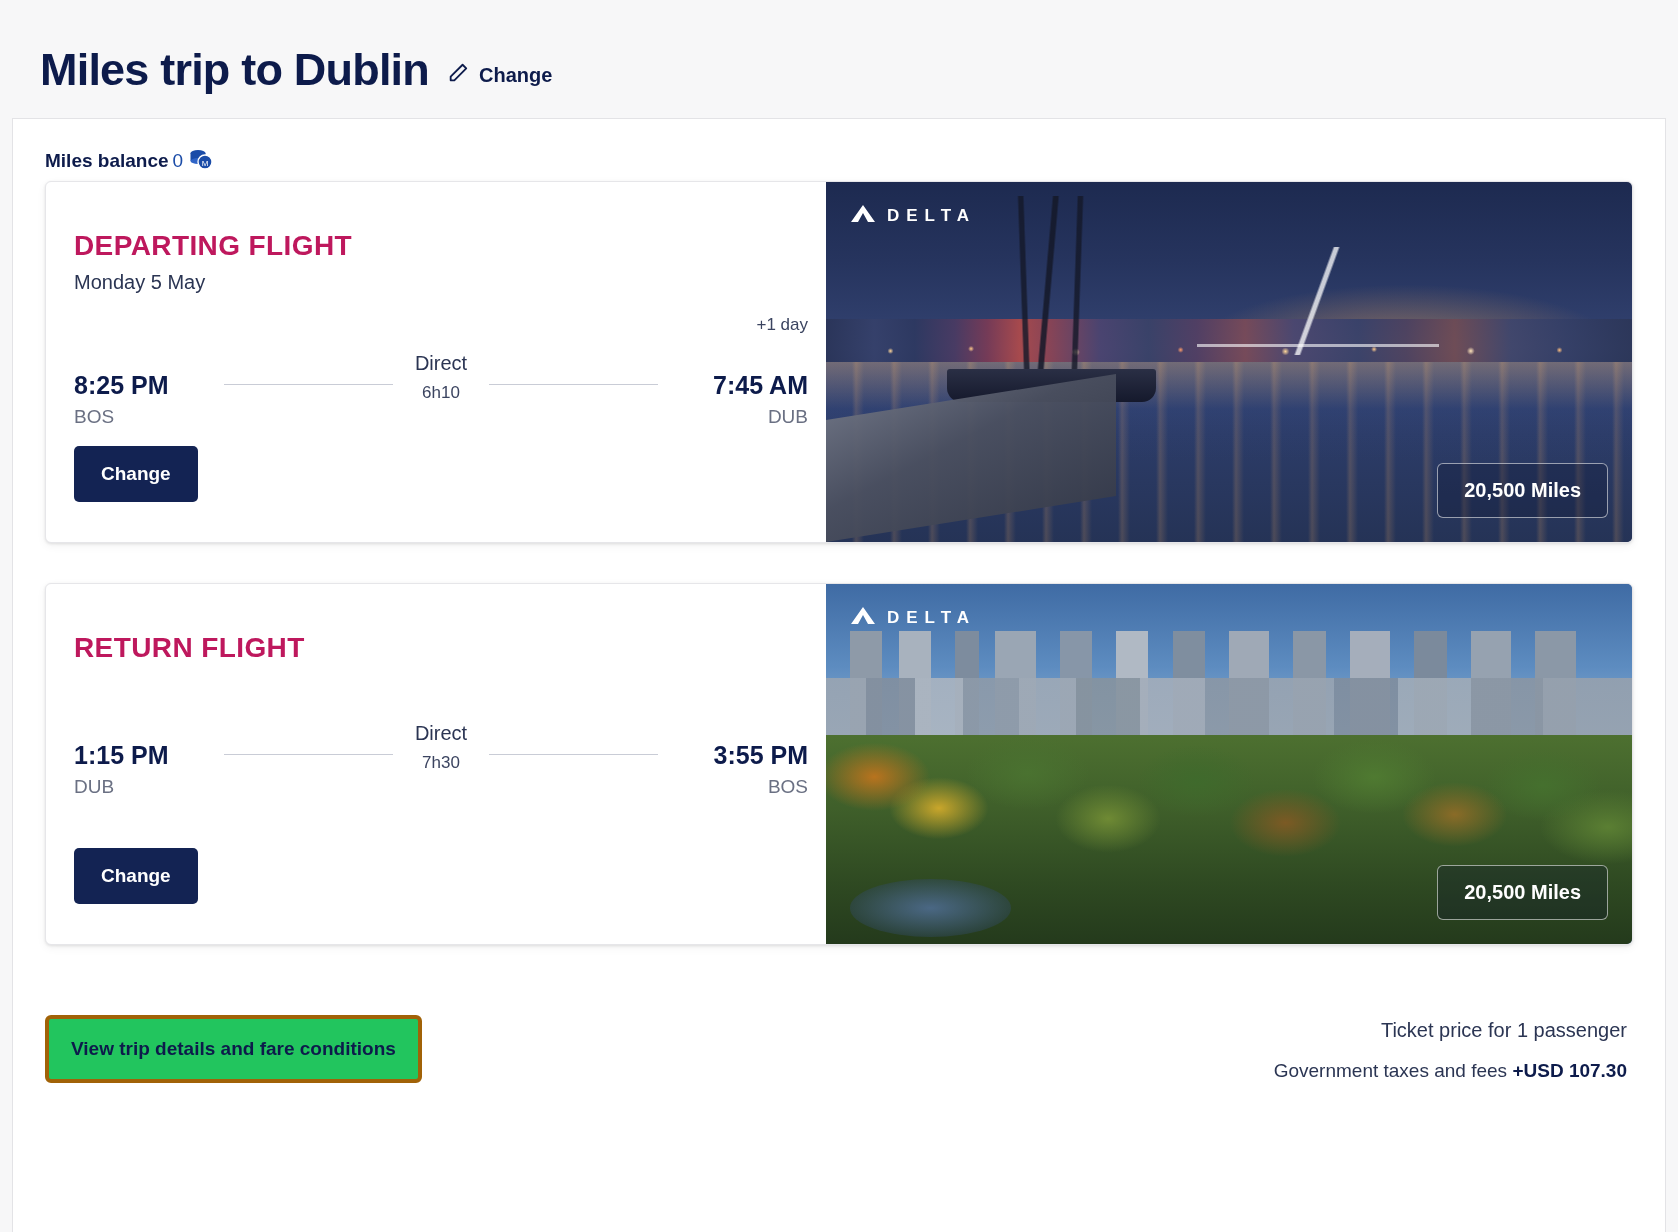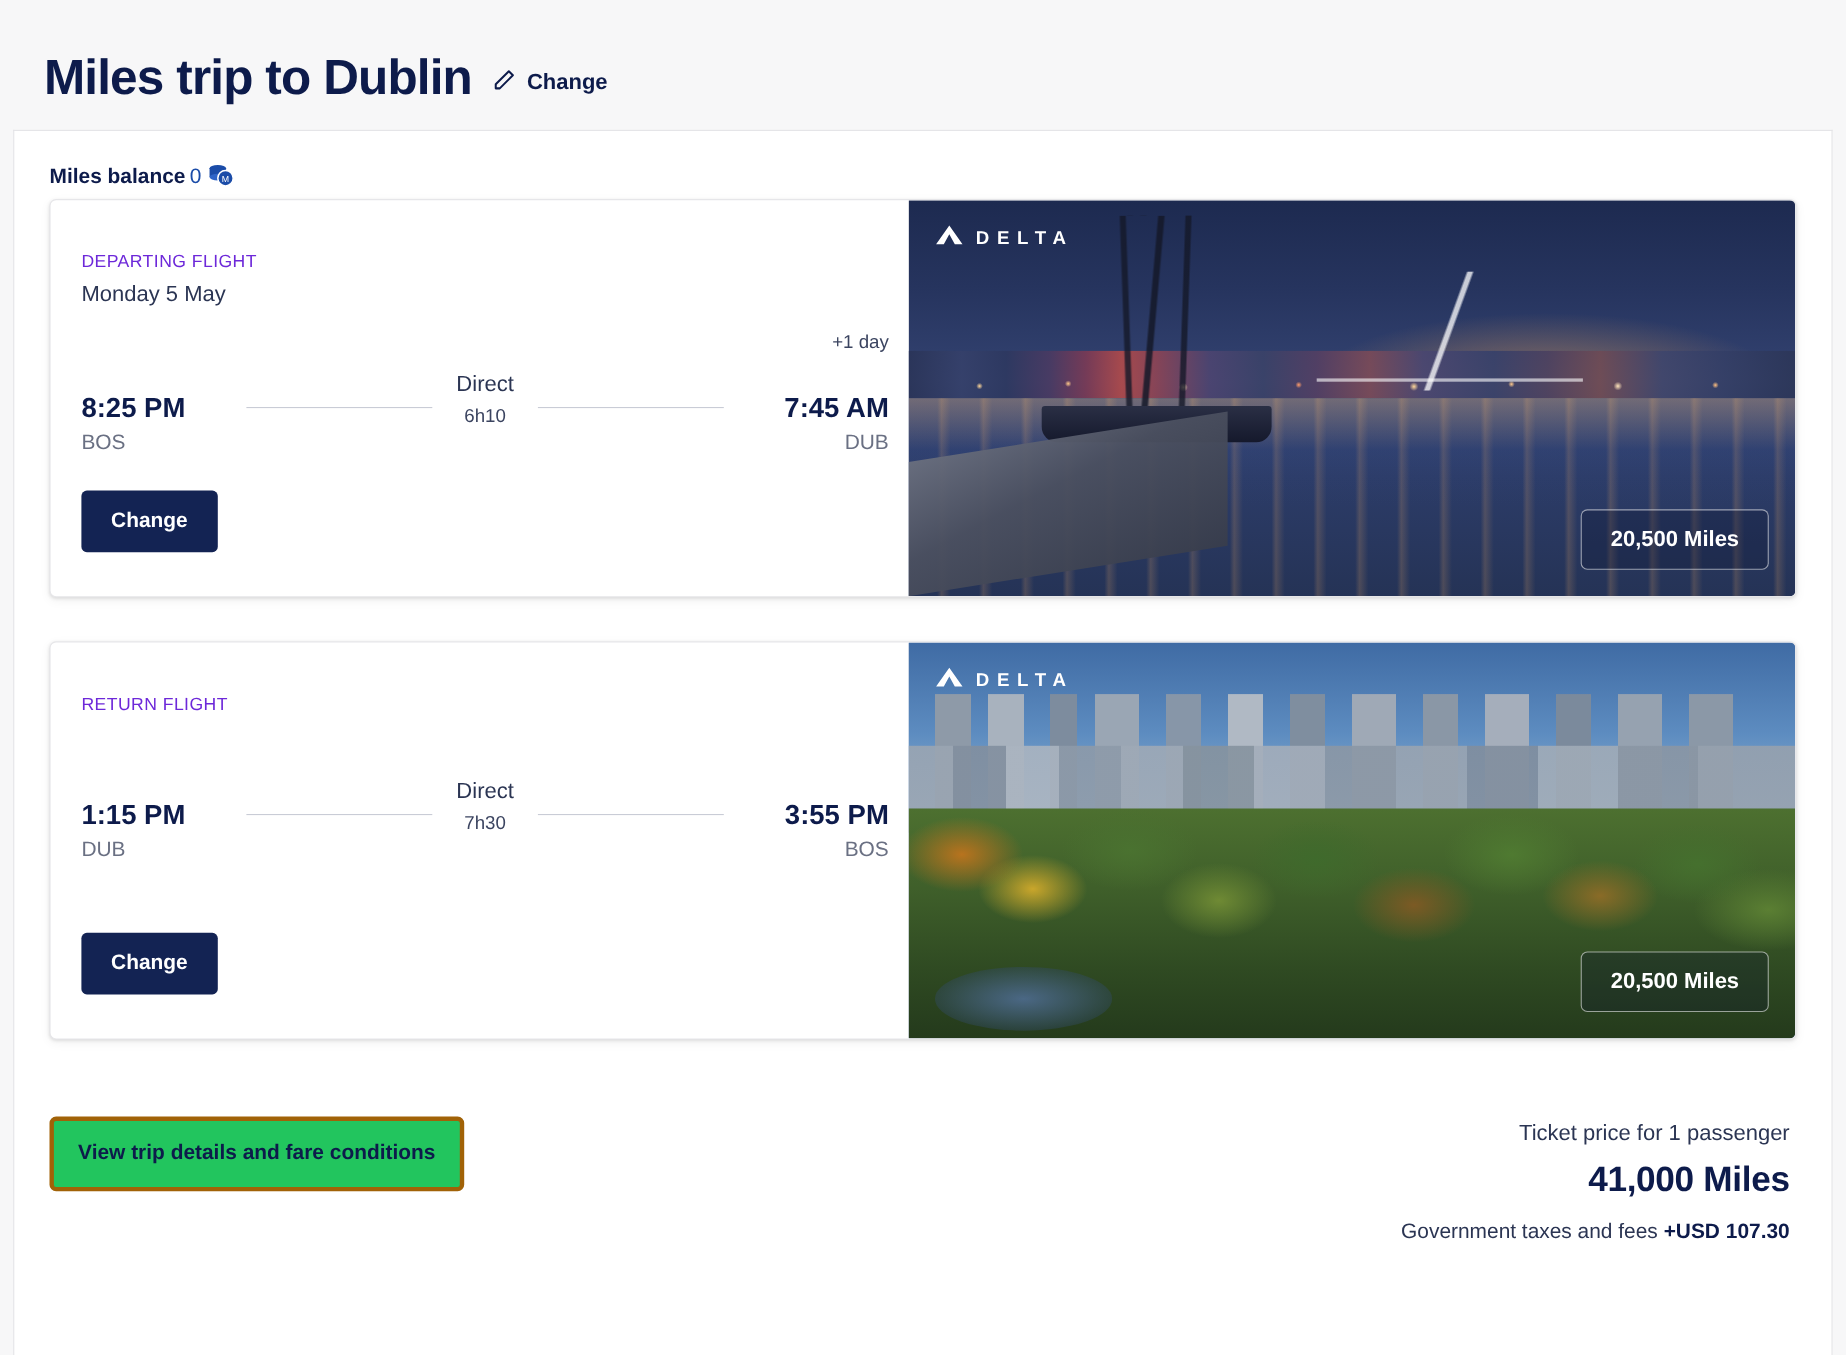--- a/index.html
+++ b/index.html
@@ -83,24 +83,24 @@
     overflow: hidden;
   }
   .flight-card.second { margin-top: 40px; }
 
   .card-left {
     flex: 0 0 780px;
     padding: 48px 0 0 28px;
     position: relative;
   }
   .seg-title {
-    font-size: 16px;
-    font-weight: 400;
+    font-size: 28px;
+    font-weight: 700;
     letter-spacing: 0.4px;
-    color: #6d28d9;
+    color: #be185d;
   }
   .seg-date {
     font-size: 20px;
     font-weight: 400;
     color: #2b3553;
     margin-top: 9px;
   }
 
   .route {
     display: flex;
@@ -498,21 +498,20 @@
         <span class="delta-word">DELTA</span>
       </div>
       <div class="miles-badge">20,500 Miles</div>
     </div>
   </div>
 
   <div class="panel-footer">
     <button class="btn-outline">View trip details and fare conditions</button>
     <div class="price-block">
       <div class="price-caption">Ticket price for 1 passenger</div>
-      <div class="price-total">41,000 Miles</div>
       <div class="price-taxes">
         <span>Government taxes and fees</span>
         <b>+USD 107.30</b>
       </div>
     </div>
   </div>
 
 </div>
 
 </body></html>

